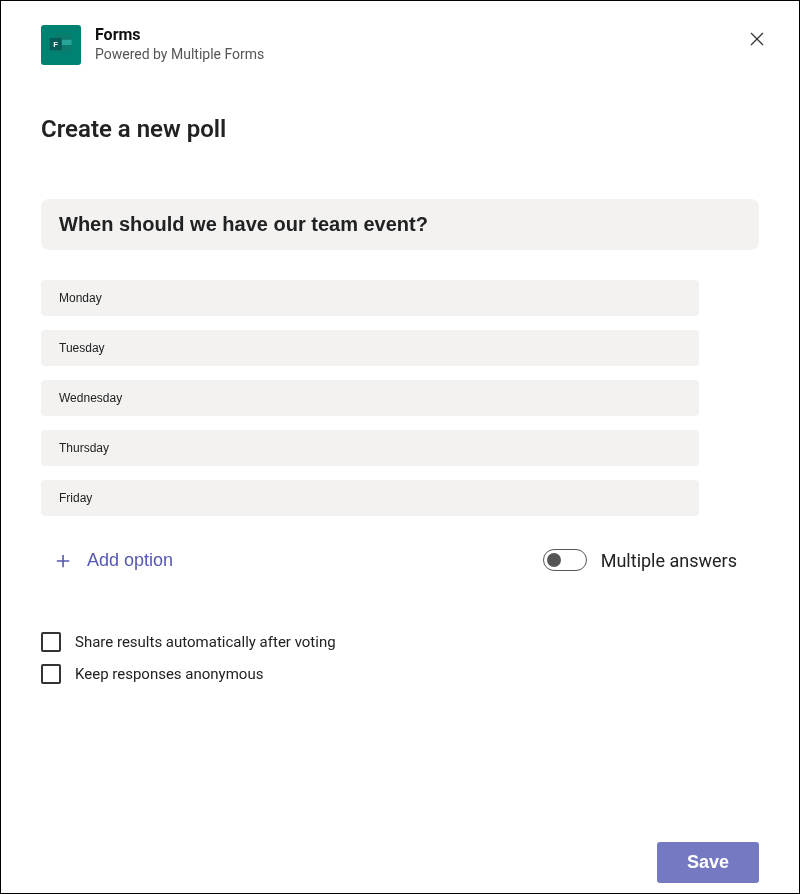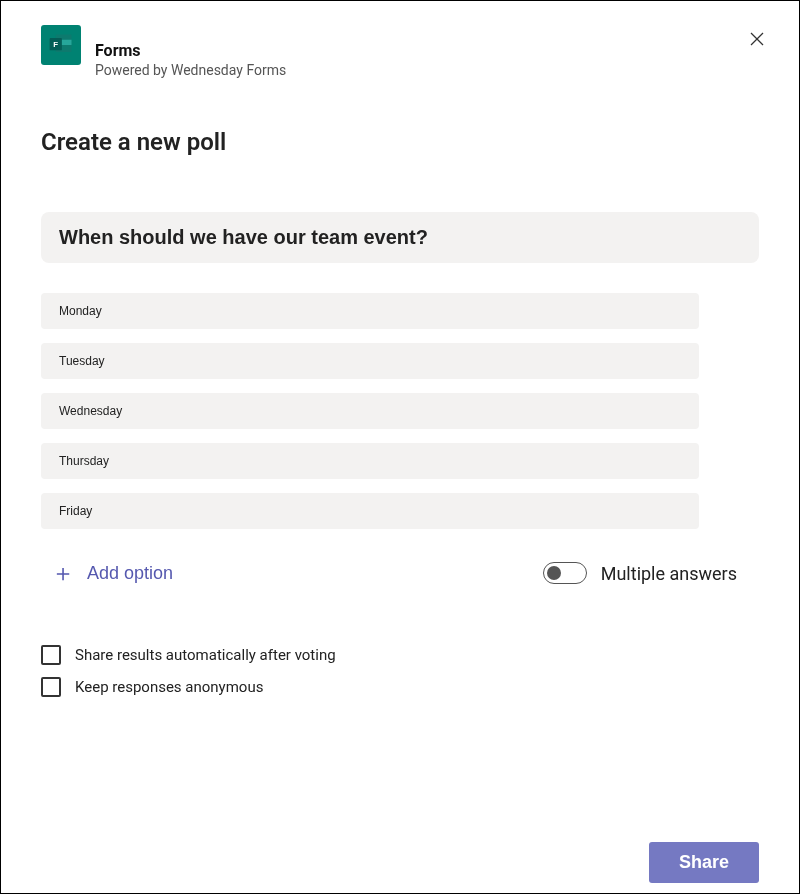--- a/index.html
+++ b/index.html
@@ -29,21 +29,21 @@
     height: 40px;
     background: #008272;
     border-radius: 3px;
     margin-right: 14px;
     display: flex;
     align-items: center;
     justify-content: center;
     flex-shrink: 0;
   }
   .app-icon svg { width: 28px; height: 28px; }
-  .header-text { flex: 1; margin-top: 16px; }
+  .header-text { flex: 1; }
   .app-title { font-weight: 700; font-size: 16px; color: #111; line-height: 1.2; }
   .app-subtitle { font-size: 14px; color: #555; margin-top: 2px; }
   .close-btn {
     width: 28px; height: 28px;
     background: none; border: none;
     cursor: pointer; font-size: 18px;
     color: #333;
     display: flex; align-items: center; justify-content: center;
     position: absolute;
     top: 24px;
@@ -160,21 +160,21 @@
     <div class="app-icon">
       <svg viewBox="0 0 32 32">
         <rect x="10" y="4" width="18" height="20" rx="1" fill="#0d7a6e"></rect>
         <rect x="10" y="10" width="18" height="6" fill="#26a69a"></rect>
         <rect x="3" y="8" width="14" height="14" rx="1" fill="#045d56"></rect>
         <text x="10" y="18" text-anchor="middle" font-size="9" font-weight="700" fill="#fff" font-family="Segoe UI, sans-serif">F</text>
       </svg>
     </div>
     <div class="header-text">
       <div class="app-title">Forms</div>
-      <div class="app-subtitle">Powered by Wednesday Forms</div>
+      <div class="app-subtitle">Powered by Multiple Forms</div>
     </div>
     <button class="close-btn">
       <svg width="14" height="14" viewBox="0 0 14 14">
         <line x1="1" y1="1" x2="13" y2="13" stroke="#333" stroke-width="1.3"></line>
         <line x1="13" y1="1" x2="1" y2="13" stroke="#333" stroke-width="1.3"></line>
       </svg>
     </button>
   </div>
 
   <h1 class="page-title">Create a new poll</h1>
@@ -205,16 +205,16 @@
       <span class="checkbox-box"></span>
       <span class="checkbox-label">Share results automatically after voting</span>
     </label>
     <label class="checkbox-row">
       <span class="checkbox-box"></span>
       <span class="checkbox-label">Keep responses anonymous</span>
     </label>
   </div>
 
   <div class="footer">
-    <button class="save-btn">Share</button>
+    <button class="save-btn">Save</button>
   </div>
 
 </div>
 
 </body></html>

